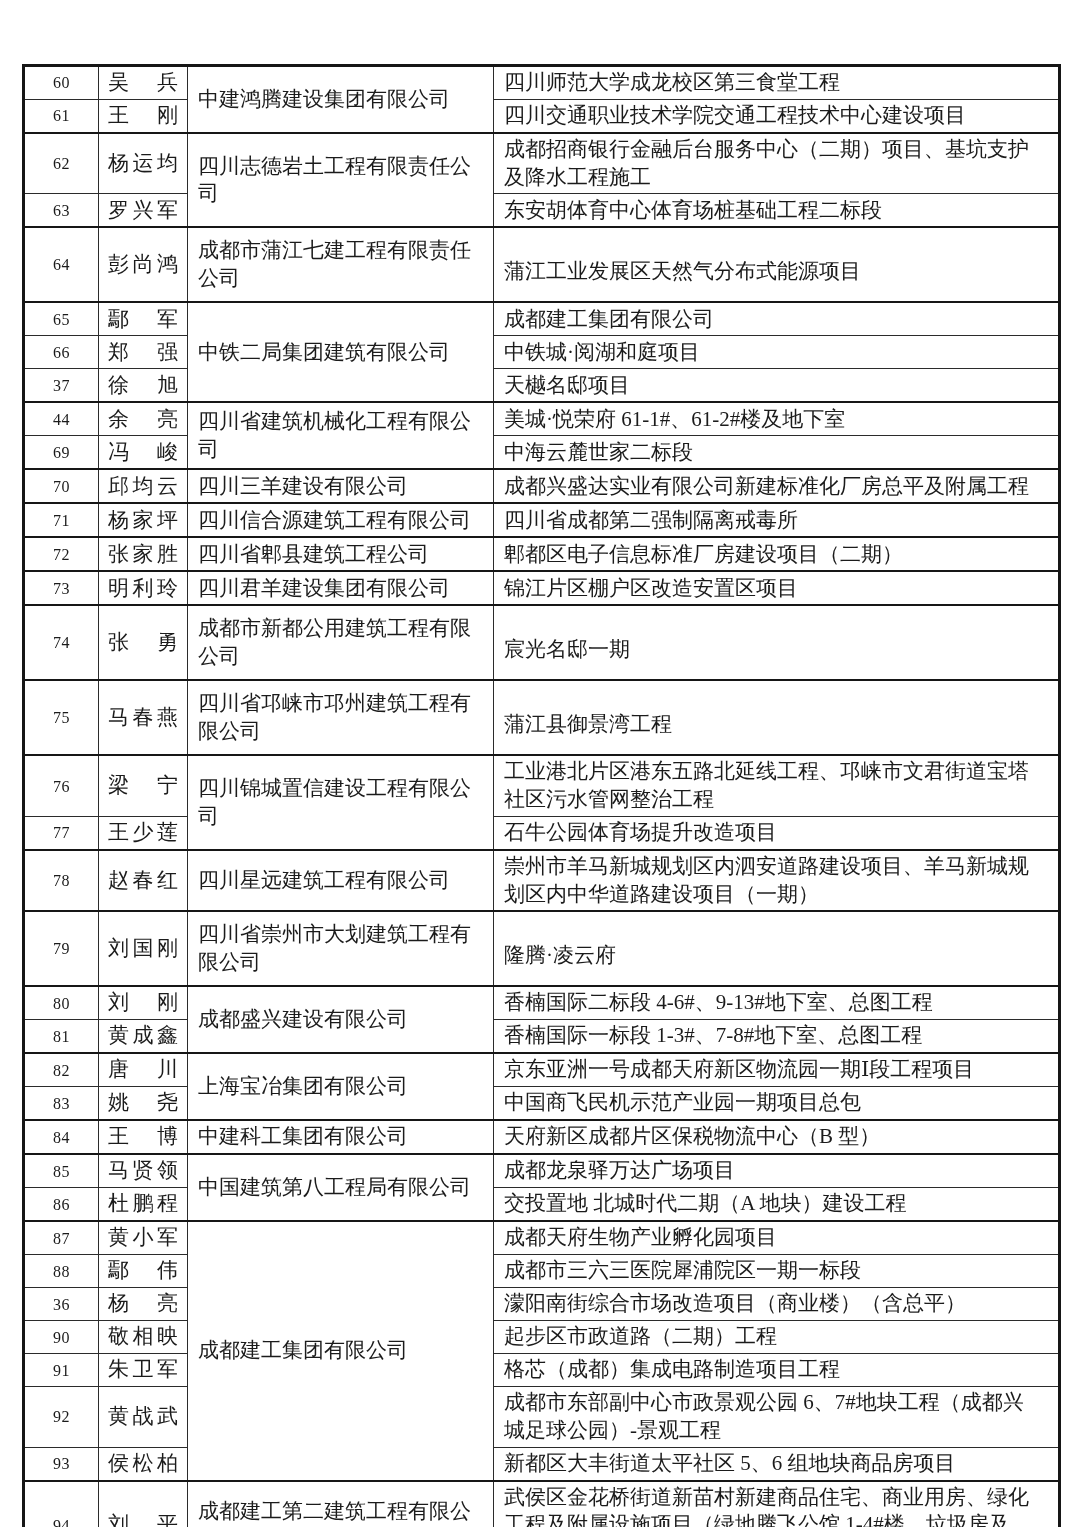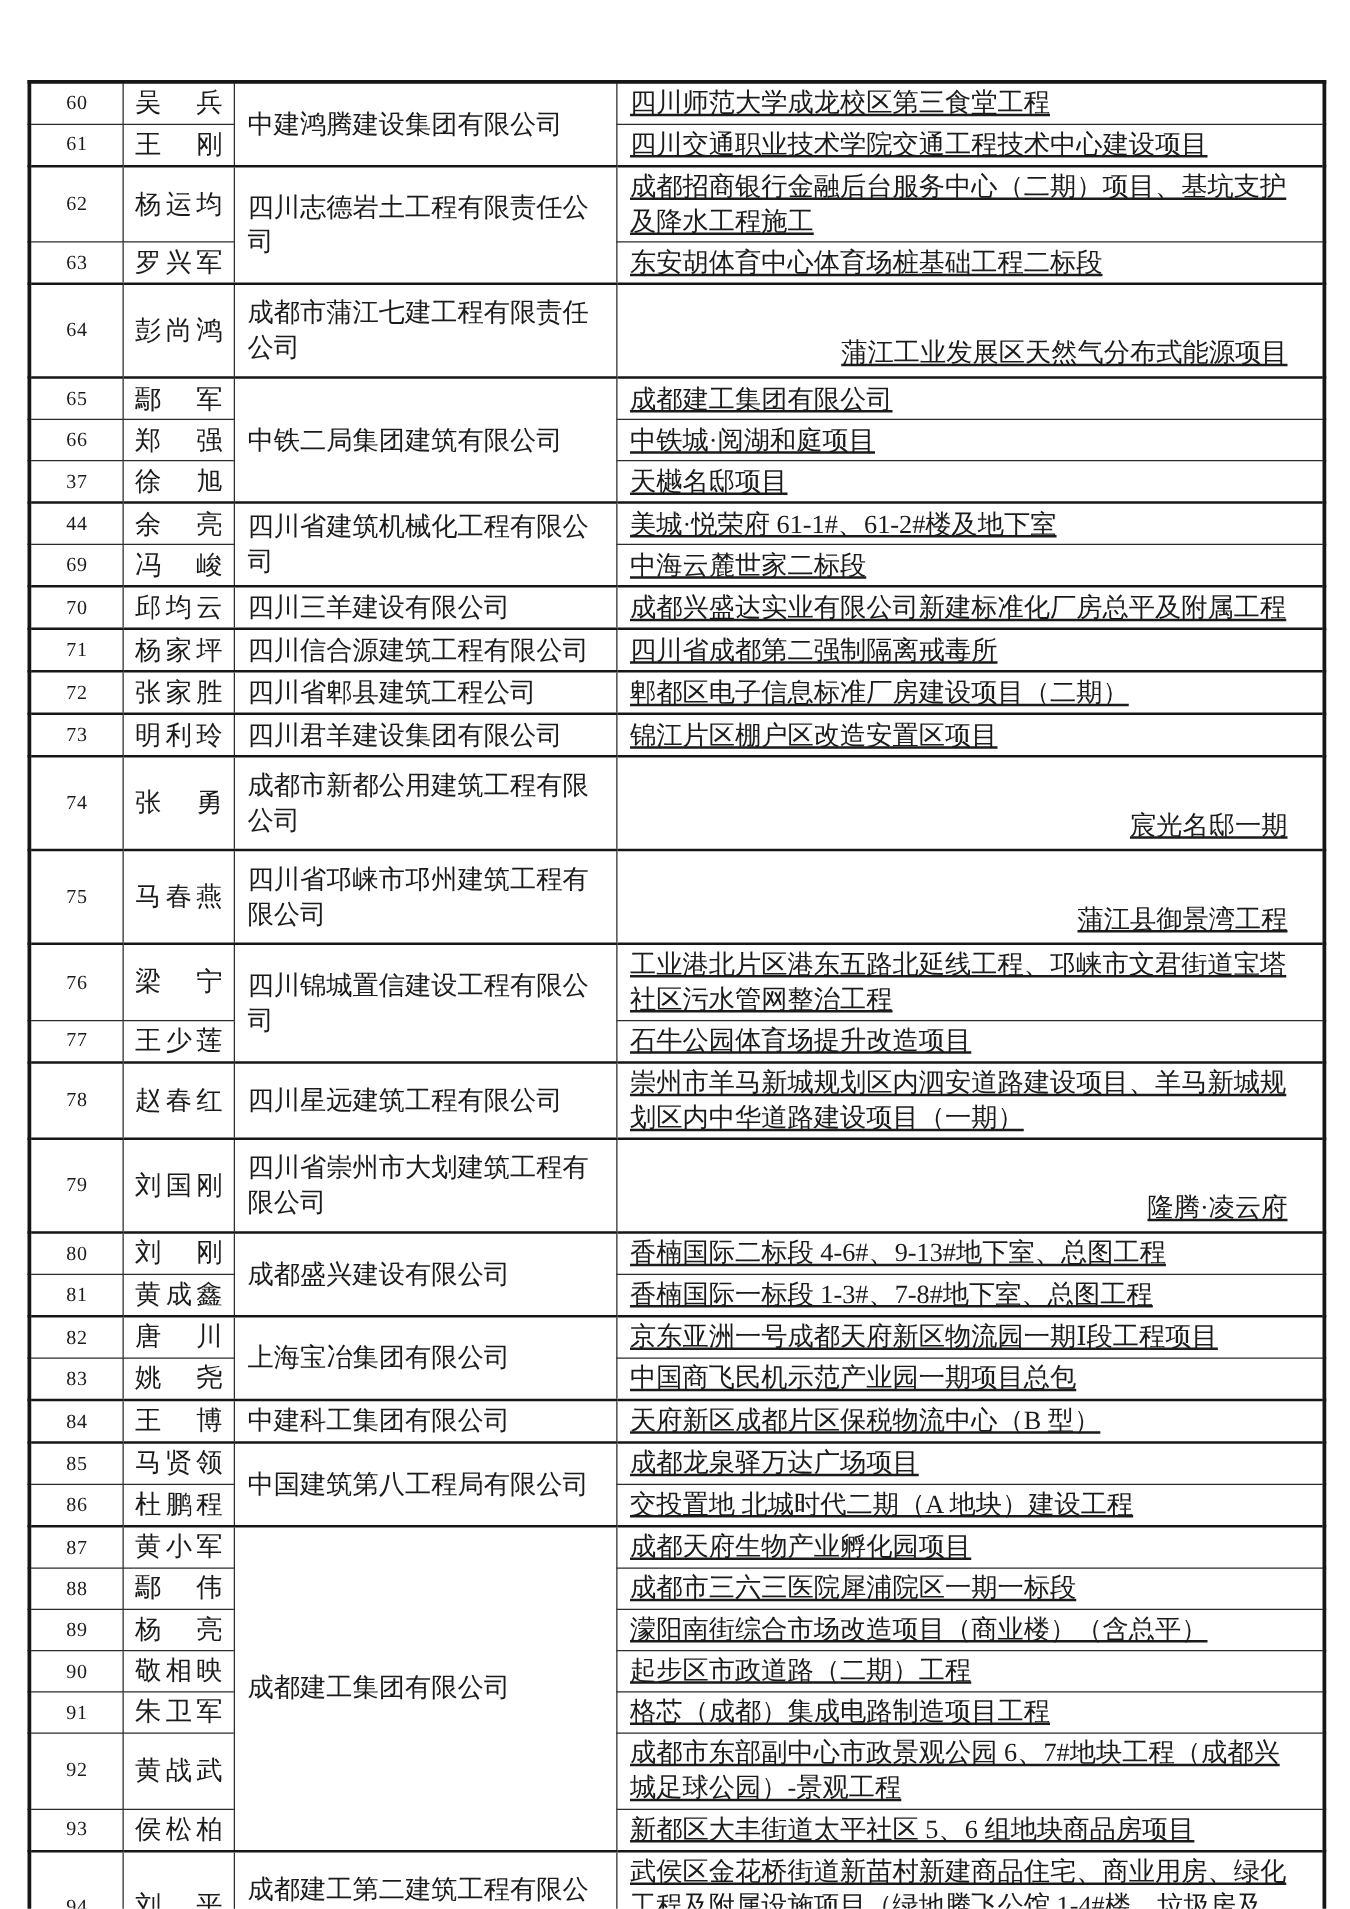--- a/index.html
+++ b/index.html
@@ -56,26 +56,24 @@
     width: 70px;
     text-align: justify;
     text-align-last: justify;
     white-space: nowrap;
   }
   td.company {
     padding: 2px 10px 2px 10px;
   }
   td.project {
     padding: 2px 28px 2px 10px;
-    text-decoration: underline;
   }
   td.project.vbottom {
     vertical-align: bottom;
-    padding-bottom: 5px;
-    text-align: right;
+    padding-bottom: 16px;
   }
 </style>
 </head>
 <body>
 
 <div class="sheet">
   <table class="doc-table">
     <colgroup>
       <col class="c-no">
       <col class="c-name">
@@ -241,21 +239,21 @@
           <td class="name"><span class="name-in">黄小军</span></td>
           <td class="company" rowspan="7">成都建工集团有限公司</td>
           <td class="project">成都天府生物产业孵化园项目</td>
         </tr>
         <tr>
           <td class="no">88</td>
           <td class="name"><span class="name-in">鄢　伟</span></td>
           <td class="project">成都市三六三医院犀浦院区一期一标段</td>
         </tr>
         <tr>
-          <td class="no">89</td>
+          <td class="no">36</td>
           <td class="name"><span class="name-in">杨　亮</span></td>
           <td class="project">濛阳南街综合市场改造项目（商业楼）（含总平）</td>
         </tr>
         <tr>
           <td class="no">90</td>
           <td class="name"><span class="name-in">敬相映</span></td>
           <td class="project">起步区市政道路（二期）工程</td>
         </tr>
         <tr>
           <td class="no">91</td>

